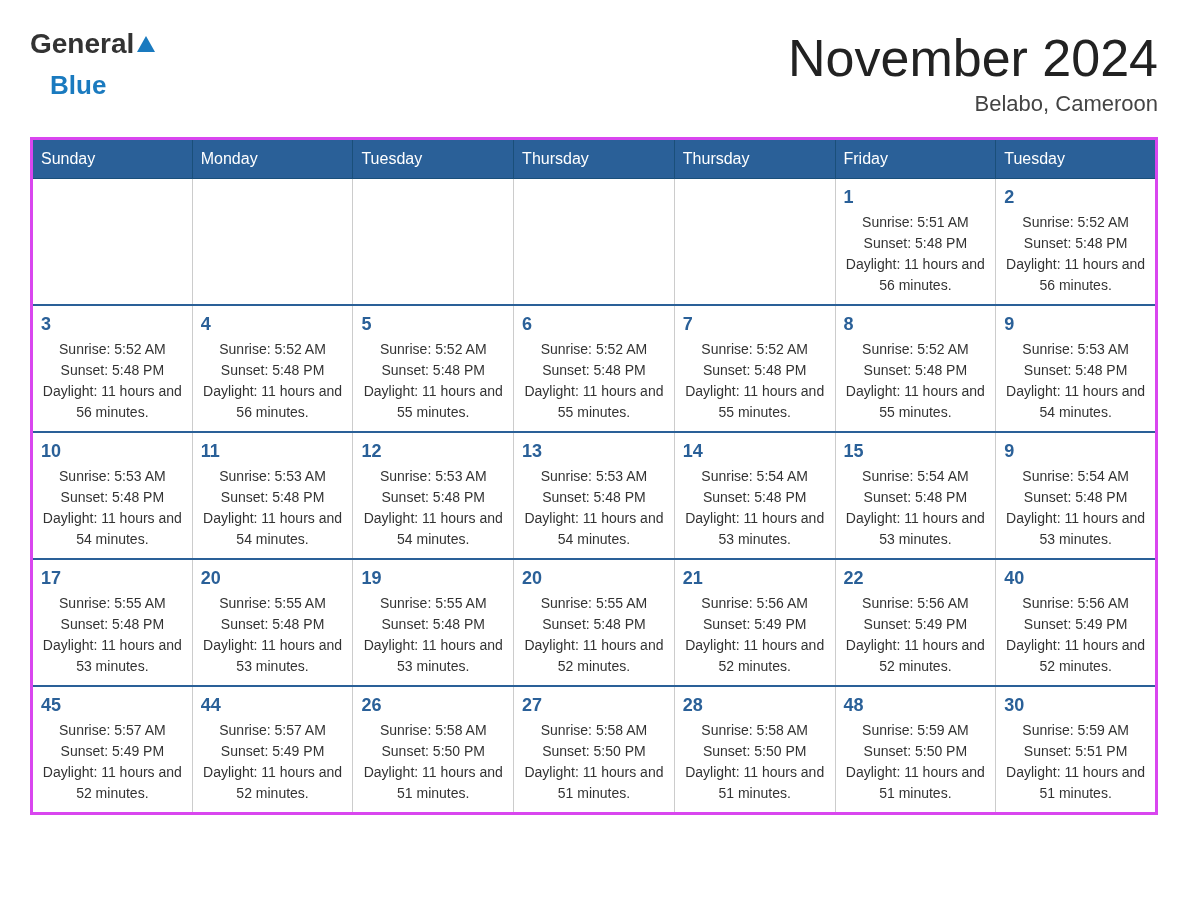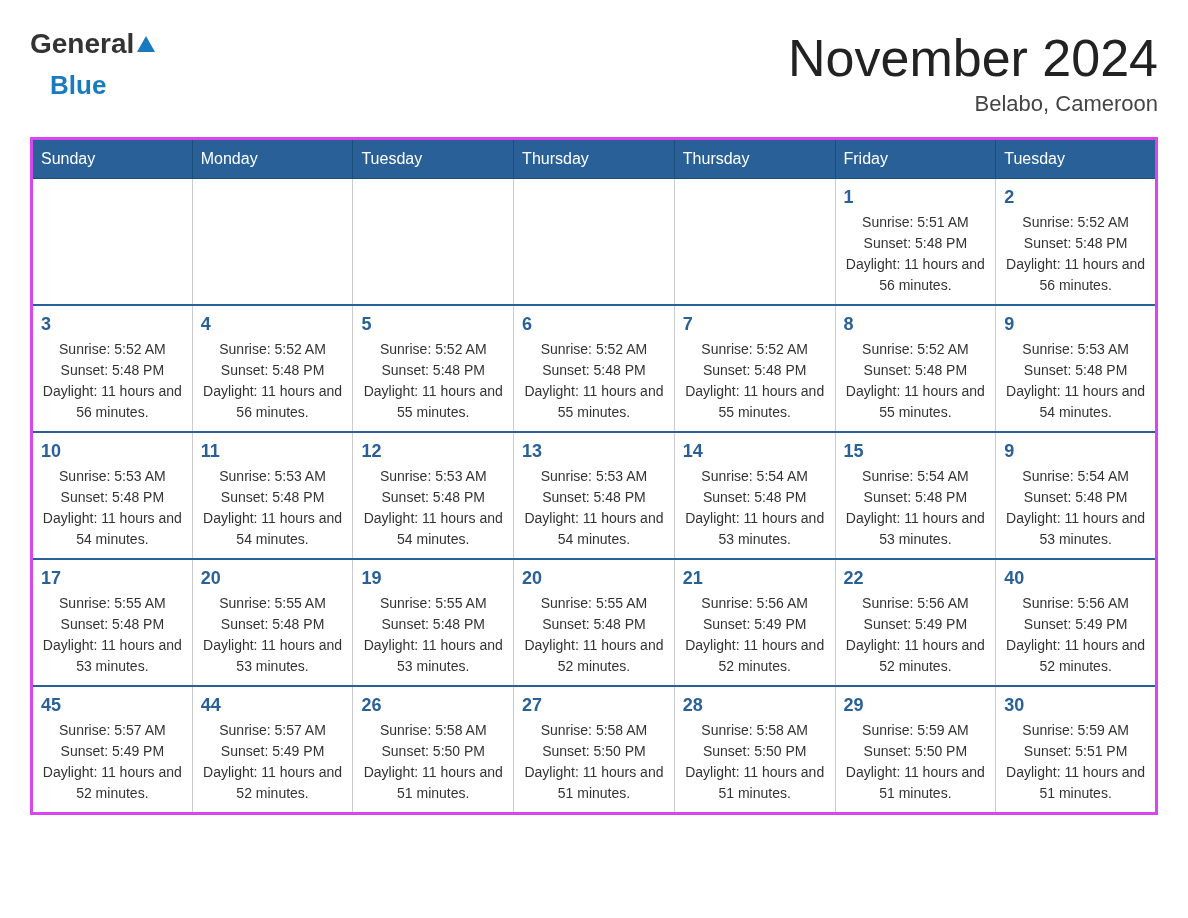--- a/index.html
+++ b/index.html
@@ -299,21 +299,21 @@
 Sunset: 5:50 PM
 Daylight: 11 hours and 51 minutes.</div>
         </td>
         <td>
           <span class="day-number">28</span>
           <div class="day-info" style="white-space: pre-line;">Sunrise: 5:58 AM
 Sunset: 5:50 PM
 Daylight: 11 hours and 51 minutes.</div>
         </td>
         <td>
-          <span class="day-number">29</span>
+          <span class="day-number">48</span>
           <div class="day-info" style="white-space: pre-line;">Sunrise: 5:59 AM
 Sunset: 5:50 PM
 Daylight: 11 hours and 51 minutes.</div>
         </td>
         <td>
           <span class="day-number">30</span>
           <div class="day-info" style="white-space: pre-line;">Sunrise: 5:59 AM
 Sunset: 5:51 PM
 Daylight: 11 hours and 51 minutes.</div>
         </td>

